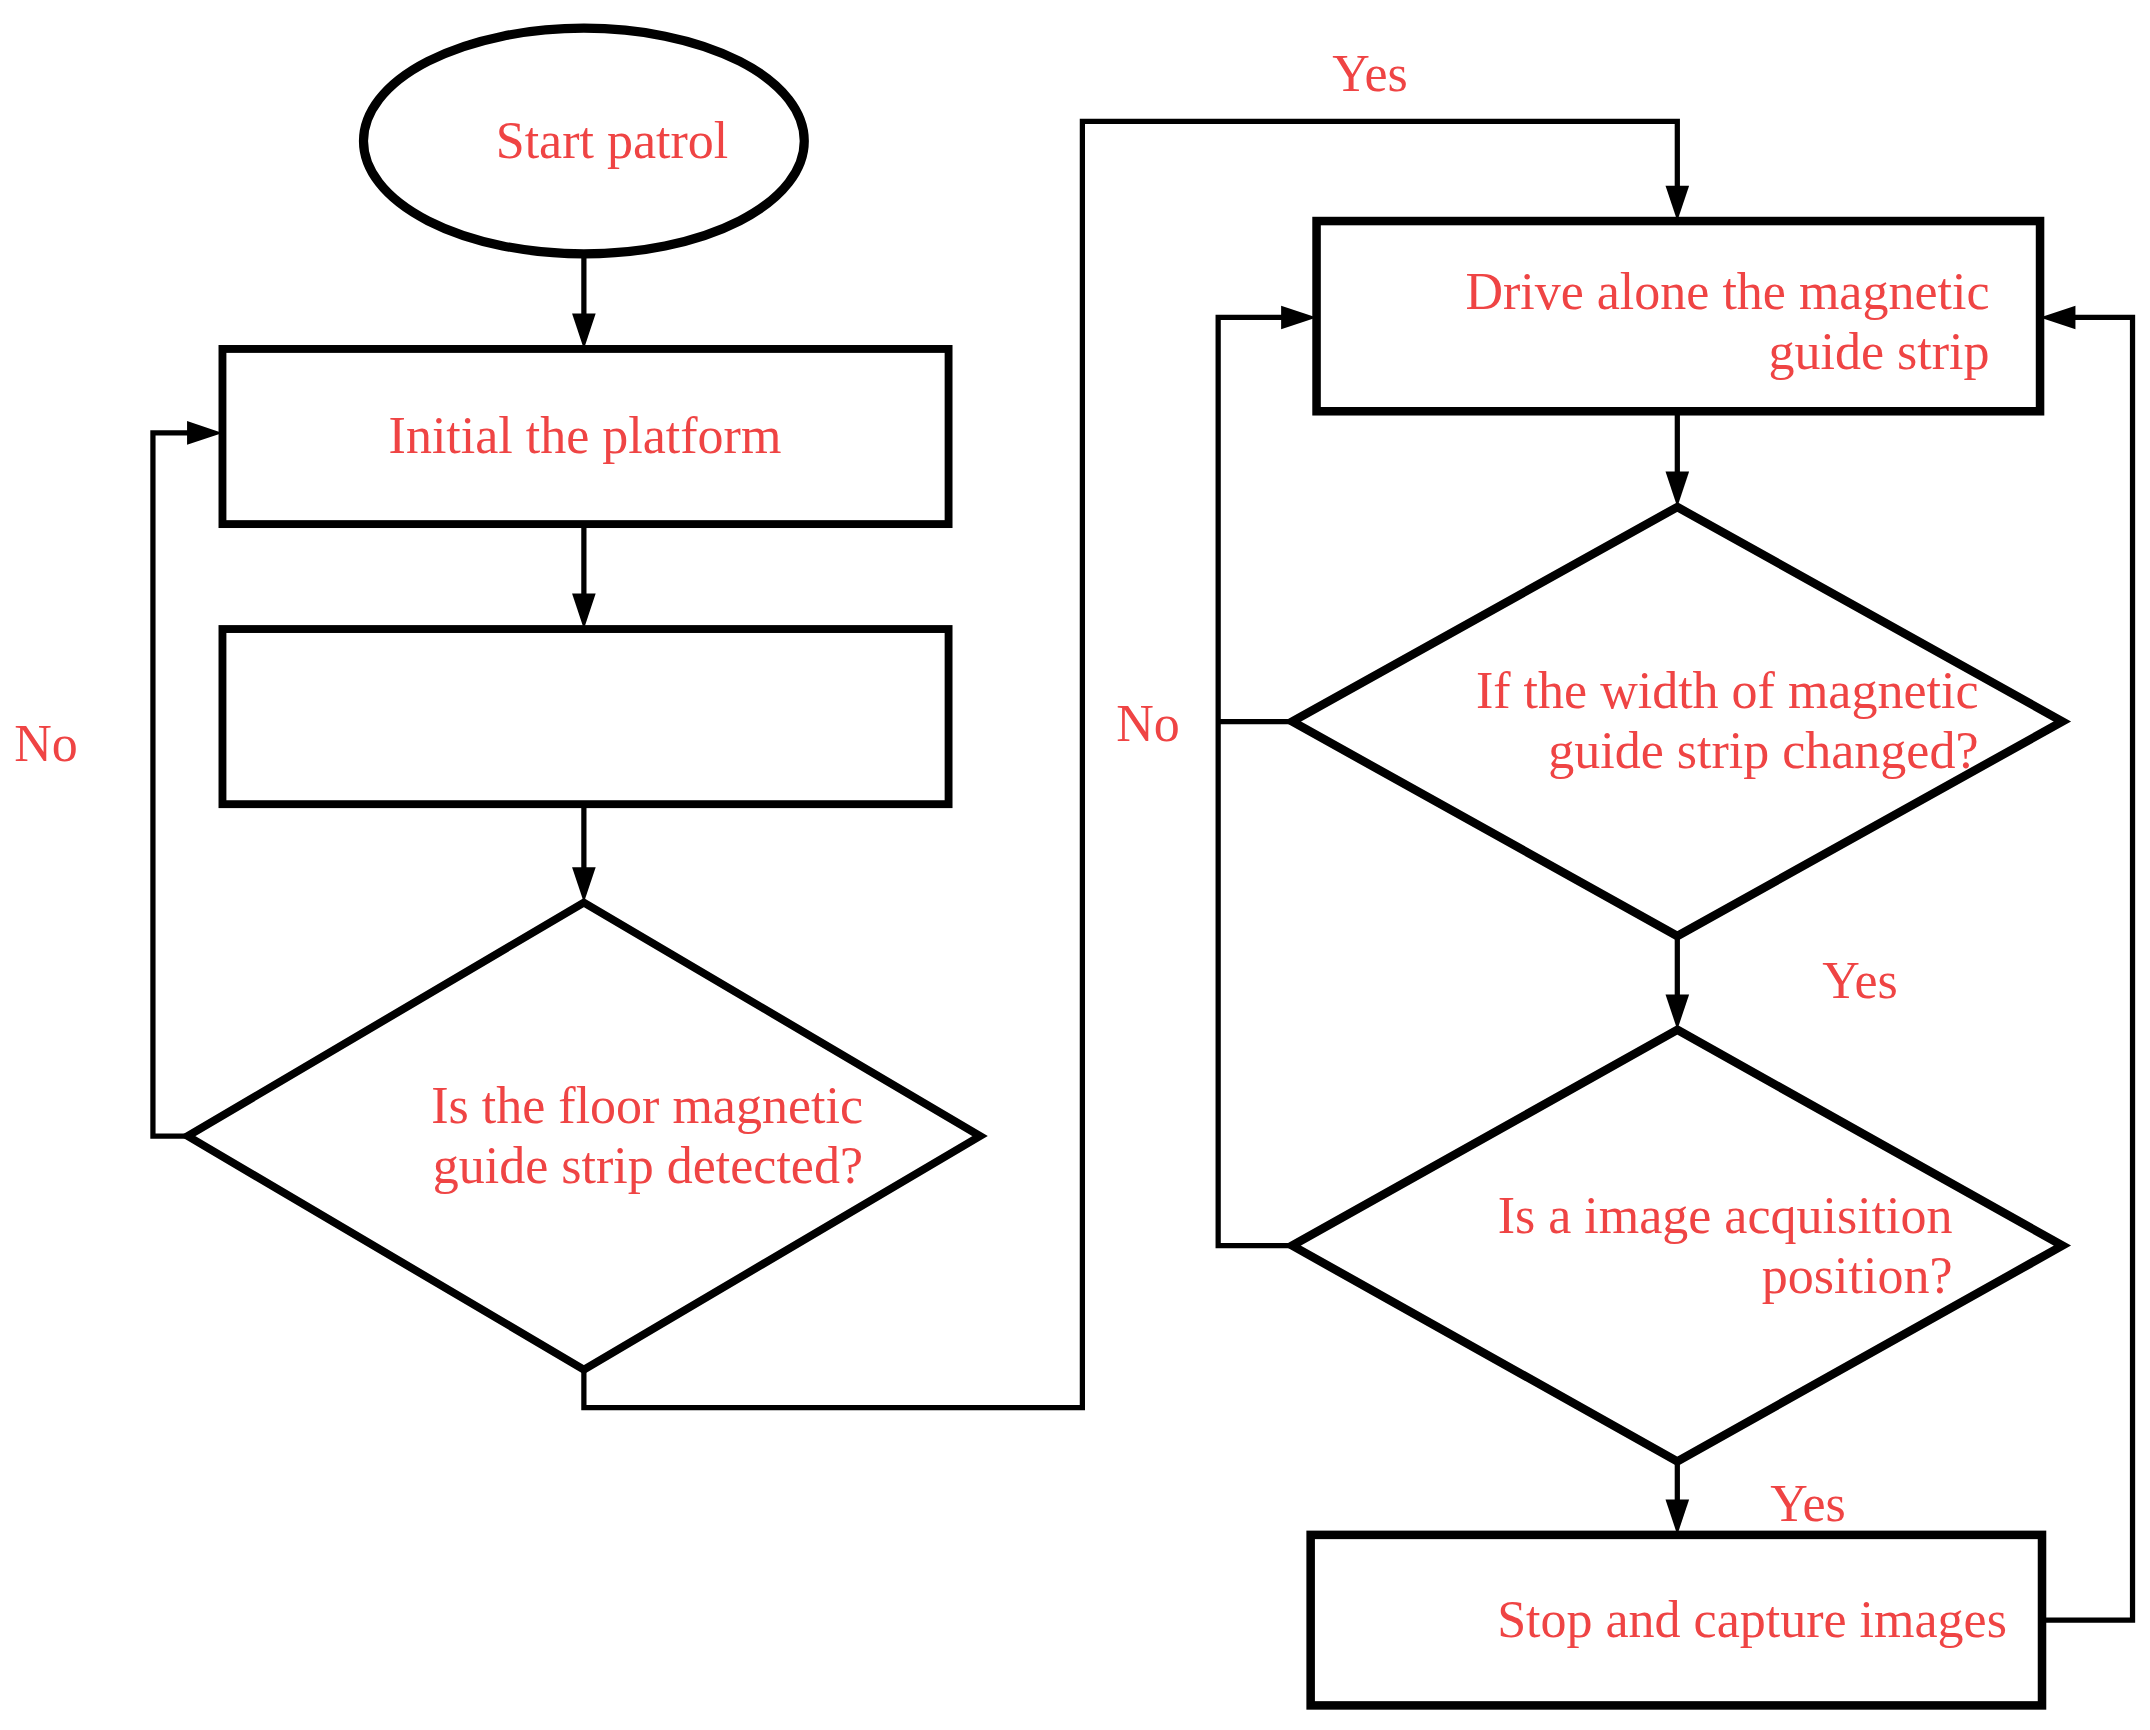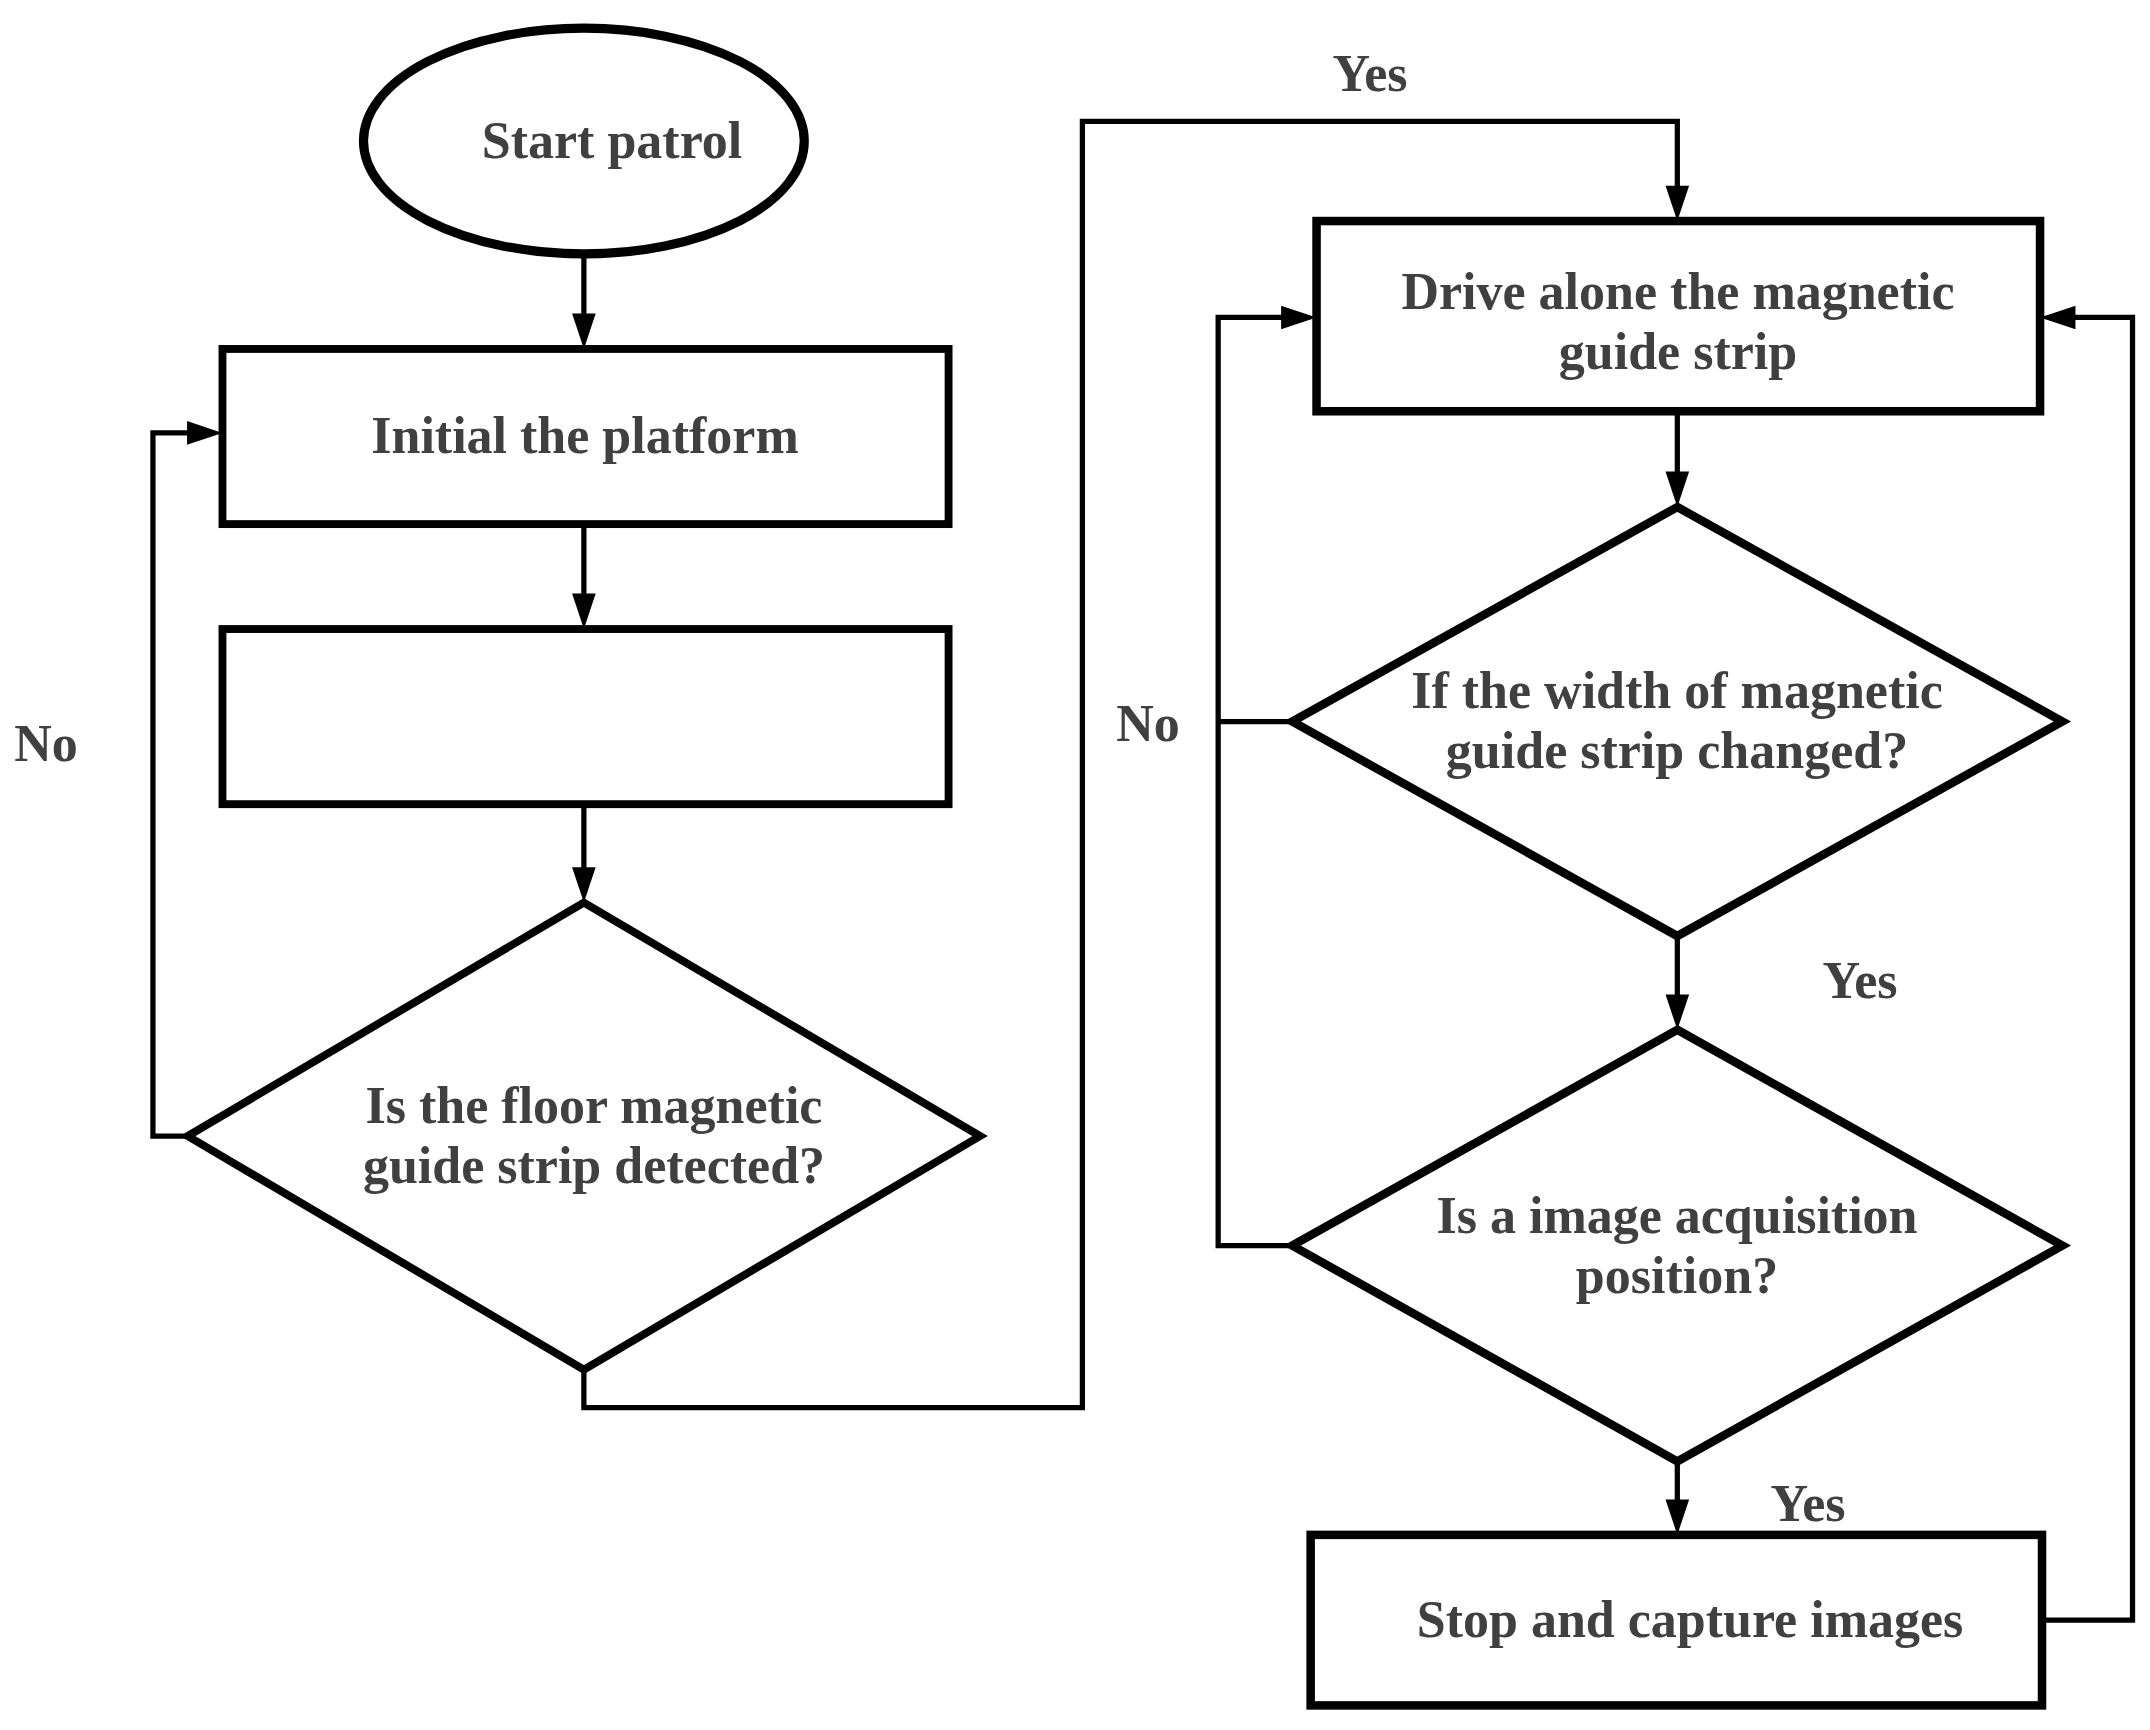--- a/index.html
+++ b/index.html
@@ -9,26 +9,25 @@
     height: 1731px;
     background: #ffffff;
     font-family: "Liberation Serif", "DejaVu Serif", serif;
     color: #000000;
     overflow: hidden;
   }
   .canvas svg { position: absolute; left: 0; top: 0; }
   .lbl {
     position: absolute;
     transform: translate(-50%, -50%);
-    text-align: center;
+    text-align: right;
     font-size: 52px;
     line-height: 60px;
     white-space: normal;
-    color: #404040;
-    font-weight: bold;
+    color: #ef4444;
   }
   .nowrap { white-space: nowrap; }
 </style>
 </head>
 <body>
 
 <div class="canvas">
 
   <svg width="2151" height="1731" viewBox="0 0 3279 2639">
     <g stroke="#000000" fill="none" stroke-width="8">
@@ -86,21 +85,21 @@
 
 
   <div class="lbl" style="left:594px; top:1136px; width:538px;">Is the floor magnetic guide strip detected?</div>
 
   <div class="lbl" style="left:1678px; top:316px; width:623px;margin-top:6px;">Drive alone the magnetic guide strip</div>
 
   <div class="lbl" style="left:1677px; top:1246px; width:551px;">Is a image acquisition position?</div>
 
   <div class="lbl" style="left:1677px; top:721px; width:603px;">If the width of magnetic guide strip changed?</div>
 
-  <div class="lbl nowrap" style="left:1690px; top:1620px;">Stop and capture images</div>
+  <div class="lbl nowrap" style="left:1752px; top:1620px;">Stop and capture images</div>
 
   <div class="lbl nowrap" style="left:46px; top:744px;">No</div>
 
   <div class="lbl nowrap" style="left:1370px; top:74px;">Yes</div>
 
   <div class="lbl nowrap" style="left:1148px; top:724px;">No</div>
 
   <div class="lbl nowrap" style="left:1860px; top:981px;">Yes</div>
 
   <div class="lbl nowrap" style="left:1808px; top:1504px;">Yes</div>

